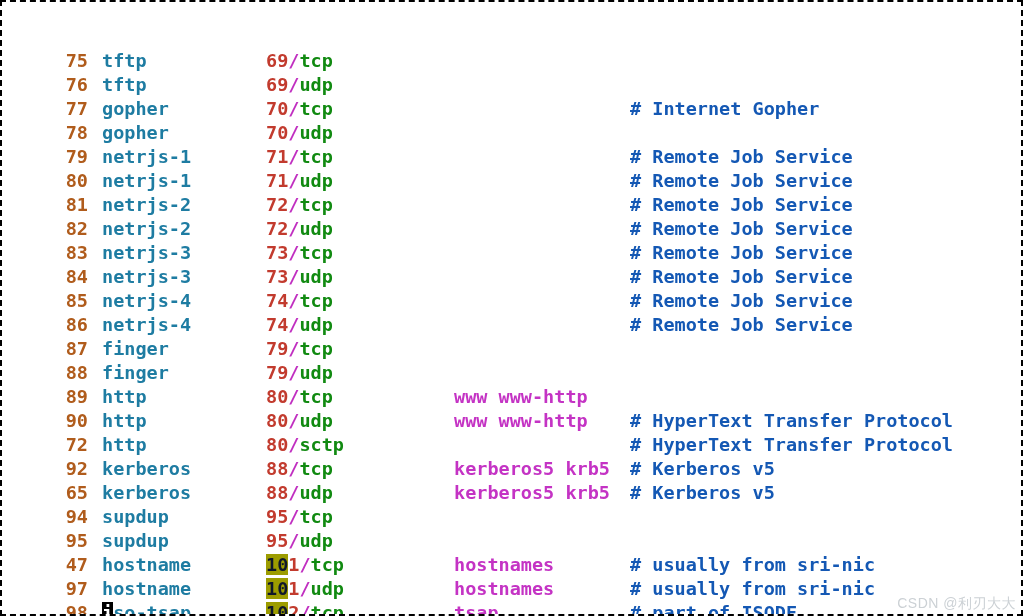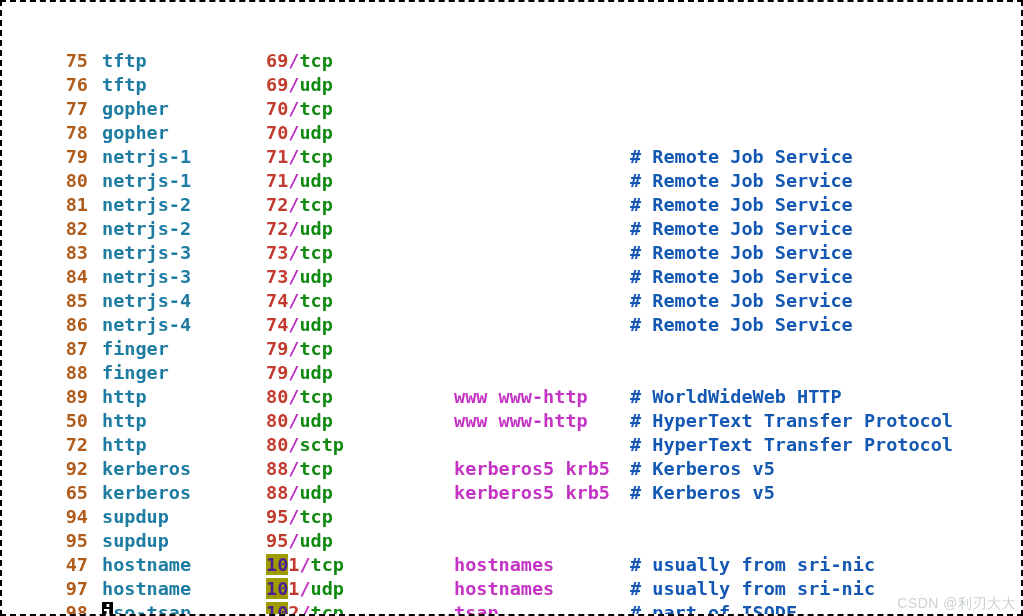--- a/index.html
+++ b/index.html
@@ -24,55 +24,55 @@
   }
   .row { position: relative; height: 24px; line-height: 24px; white-space: pre; }
   .ln    { position: absolute; left: 30px;  width: 56px; text-align: right; color: #b05c1c; }
   .svc   { position: absolute; left: 100px; color: #1e7ca2; }
   .port  { position: absolute; left: 264px; }
   .pnum  { color: #c23b2e; }
   .sep   { color: #c02ec0; }
   .proto { color: #118a11; }
   .alias { position: absolute; left: 452px; color: #c433c4; }
   .cmt   { position: absolute; left: 628px; color: #1458b4; }
-  .hl    { background: #9c9c00; color: #4c1d95; }
+  .hl    { background: #9c9c00; color: #0f172a; }
   .cursor { background: #000000; color: #ffffff; }
   .watermark {
     position: absolute;
     right: 5px;
     bottom: 1px;
     z-index: 5;
     font-family: "Liberation Sans", sans-serif;
     font-size: 14px;
     font-weight: normal;
     letter-spacing: 0.5px;
     color: #ccd1d5;
   }
 </style>
 </head>
 <body>
 
 <div class="frame">
   <div class="lines">
       <div class="row"><span class="ln">75</span><span class="svc">tftp</span><span class="port"><span class="pnum">69</span><span class="sep">/</span><span class="proto">tcp</span></span></div>
       <div class="row"><span class="ln">76</span><span class="svc">tftp</span><span class="port"><span class="pnum">69</span><span class="sep">/</span><span class="proto">udp</span></span></div>
-      <div class="row"><span class="ln">77</span><span class="svc">gopher</span><span class="port"><span class="pnum">70</span><span class="sep">/</span><span class="proto">tcp</span></span></div>
+      <div class="row"><span class="ln">77</span><span class="svc">gopher</span><span class="port"><span class="pnum">70</span><span class="sep">/</span><span class="proto">tcp</span></span><span class="cmt"># Internet Gopher</span></div>
       <div class="row"><span class="ln">78</span><span class="svc">gopher</span><span class="port"><span class="pnum">70</span><span class="sep">/</span><span class="proto">udp</span></span></div>
       <div class="row"><span class="ln">79</span><span class="svc">netrjs-1</span><span class="port"><span class="pnum">71</span><span class="sep">/</span><span class="proto">tcp</span></span><span class="cmt"># Remote Job Service</span></div>
       <div class="row"><span class="ln">80</span><span class="svc">netrjs-1</span><span class="port"><span class="pnum">71</span><span class="sep">/</span><span class="proto">udp</span></span><span class="cmt"># Remote Job Service</span></div>
       <div class="row"><span class="ln">81</span><span class="svc">netrjs-2</span><span class="port"><span class="pnum">72</span><span class="sep">/</span><span class="proto">tcp</span></span><span class="cmt"># Remote Job Service</span></div>
       <div class="row"><span class="ln">82</span><span class="svc">netrjs-2</span><span class="port"><span class="pnum">72</span><span class="sep">/</span><span class="proto">udp</span></span><span class="cmt"># Remote Job Service</span></div>
       <div class="row"><span class="ln">83</span><span class="svc">netrjs-3</span><span class="port"><span class="pnum">73</span><span class="sep">/</span><span class="proto">tcp</span></span><span class="cmt"># Remote Job Service</span></div>
       <div class="row"><span class="ln">84</span><span class="svc">netrjs-3</span><span class="port"><span class="pnum">73</span><span class="sep">/</span><span class="proto">udp</span></span><span class="cmt"># Remote Job Service</span></div>
       <div class="row"><span class="ln">85</span><span class="svc">netrjs-4</span><span class="port"><span class="pnum">74</span><span class="sep">/</span><span class="proto">tcp</span></span><span class="cmt"># Remote Job Service</span></div>
       <div class="row"><span class="ln">86</span><span class="svc">netrjs-4</span><span class="port"><span class="pnum">74</span><span class="sep">/</span><span class="proto">udp</span></span><span class="cmt"># Remote Job Service</span></div>
       <div class="row"><span class="ln">87</span><span class="svc">finger</span><span class="port"><span class="pnum">79</span><span class="sep">/</span><span class="proto">tcp</span></span></div>
       <div class="row"><span class="ln">88</span><span class="svc">finger</span><span class="port"><span class="pnum">79</span><span class="sep">/</span><span class="proto">udp</span></span></div>
-      <div class="row"><span class="ln">89</span><span class="svc">http</span><span class="port"><span class="pnum">80</span><span class="sep">/</span><span class="proto">tcp</span></span><span class="alias">www www-http</span><span class="cmt"># WorldWideWeb HTTP</span></div>
-      <div class="row"><span class="ln">50</span><span class="svc">http</span><span class="port"><span class="pnum">80</span><span class="sep">/</span><span class="proto">udp</span></span><span class="alias">www www-http</span><span class="cmt"># HyperText Transfer Protocol</span></div>
+      <div class="row"><span class="ln">89</span><span class="svc">http</span><span class="port"><span class="pnum">80</span><span class="sep">/</span><span class="proto">tcp</span></span><span class="alias">www www-http</span></div>
+      <div class="row"><span class="ln">90</span><span class="svc">http</span><span class="port"><span class="pnum">80</span><span class="sep">/</span><span class="proto">udp</span></span><span class="alias">www www-http</span><span class="cmt"># HyperText Transfer Protocol</span></div>
       <div class="row"><span class="ln">72</span><span class="svc">http</span><span class="port"><span class="pnum">80</span><span class="sep">/</span><span class="proto">sctp</span></span><span class="cmt"># HyperText Transfer Protocol</span></div>
       <div class="row"><span class="ln">92</span><span class="svc">kerberos</span><span class="port"><span class="pnum">88</span><span class="sep">/</span><span class="proto">tcp</span></span><span class="alias">kerberos5 krb5</span><span class="cmt"># Kerberos v5</span></div>
       <div class="row"><span class="ln">65</span><span class="svc">kerberos</span><span class="port"><span class="pnum">88</span><span class="sep">/</span><span class="proto">udp</span></span><span class="alias">kerberos5 krb5</span><span class="cmt"># Kerberos v5</span></div>
       <div class="row"><span class="ln">94</span><span class="svc">supdup</span><span class="port"><span class="pnum">95</span><span class="sep">/</span><span class="proto">tcp</span></span></div>
       <div class="row"><span class="ln">95</span><span class="svc">supdup</span><span class="port"><span class="pnum">95</span><span class="sep">/</span><span class="proto">udp</span></span></div>
       <div class="row"><span class="ln">47</span><span class="svc">hostname</span><span class="port"><span class="hl">10</span><span class="pnum">1</span><span class="sep">/</span><span class="proto">tcp</span></span><span class="alias">hostnames</span><span class="cmt"># usually from sri-nic</span></div>
       <div class="row"><span class="ln">97</span><span class="svc">hostname</span><span class="port"><span class="hl">10</span><span class="pnum">1</span><span class="sep">/</span><span class="proto">udp</span></span><span class="alias">hostnames</span><span class="cmt"># usually from sri-nic</span></div>
       <div class="row"><span class="ln">98</span><span class="svc"><span class="cursor">i</span>so-tsap</span><span class="port"><span class="hl">10</span><span class="pnum">2</span><span class="sep">/</span><span class="proto">tcp</span></span><span class="alias">tsap</span><span class="cmt"># part of ISODE.</span></div>
     </div>
   <div class="watermark">CSDN @利刃大大</div>

